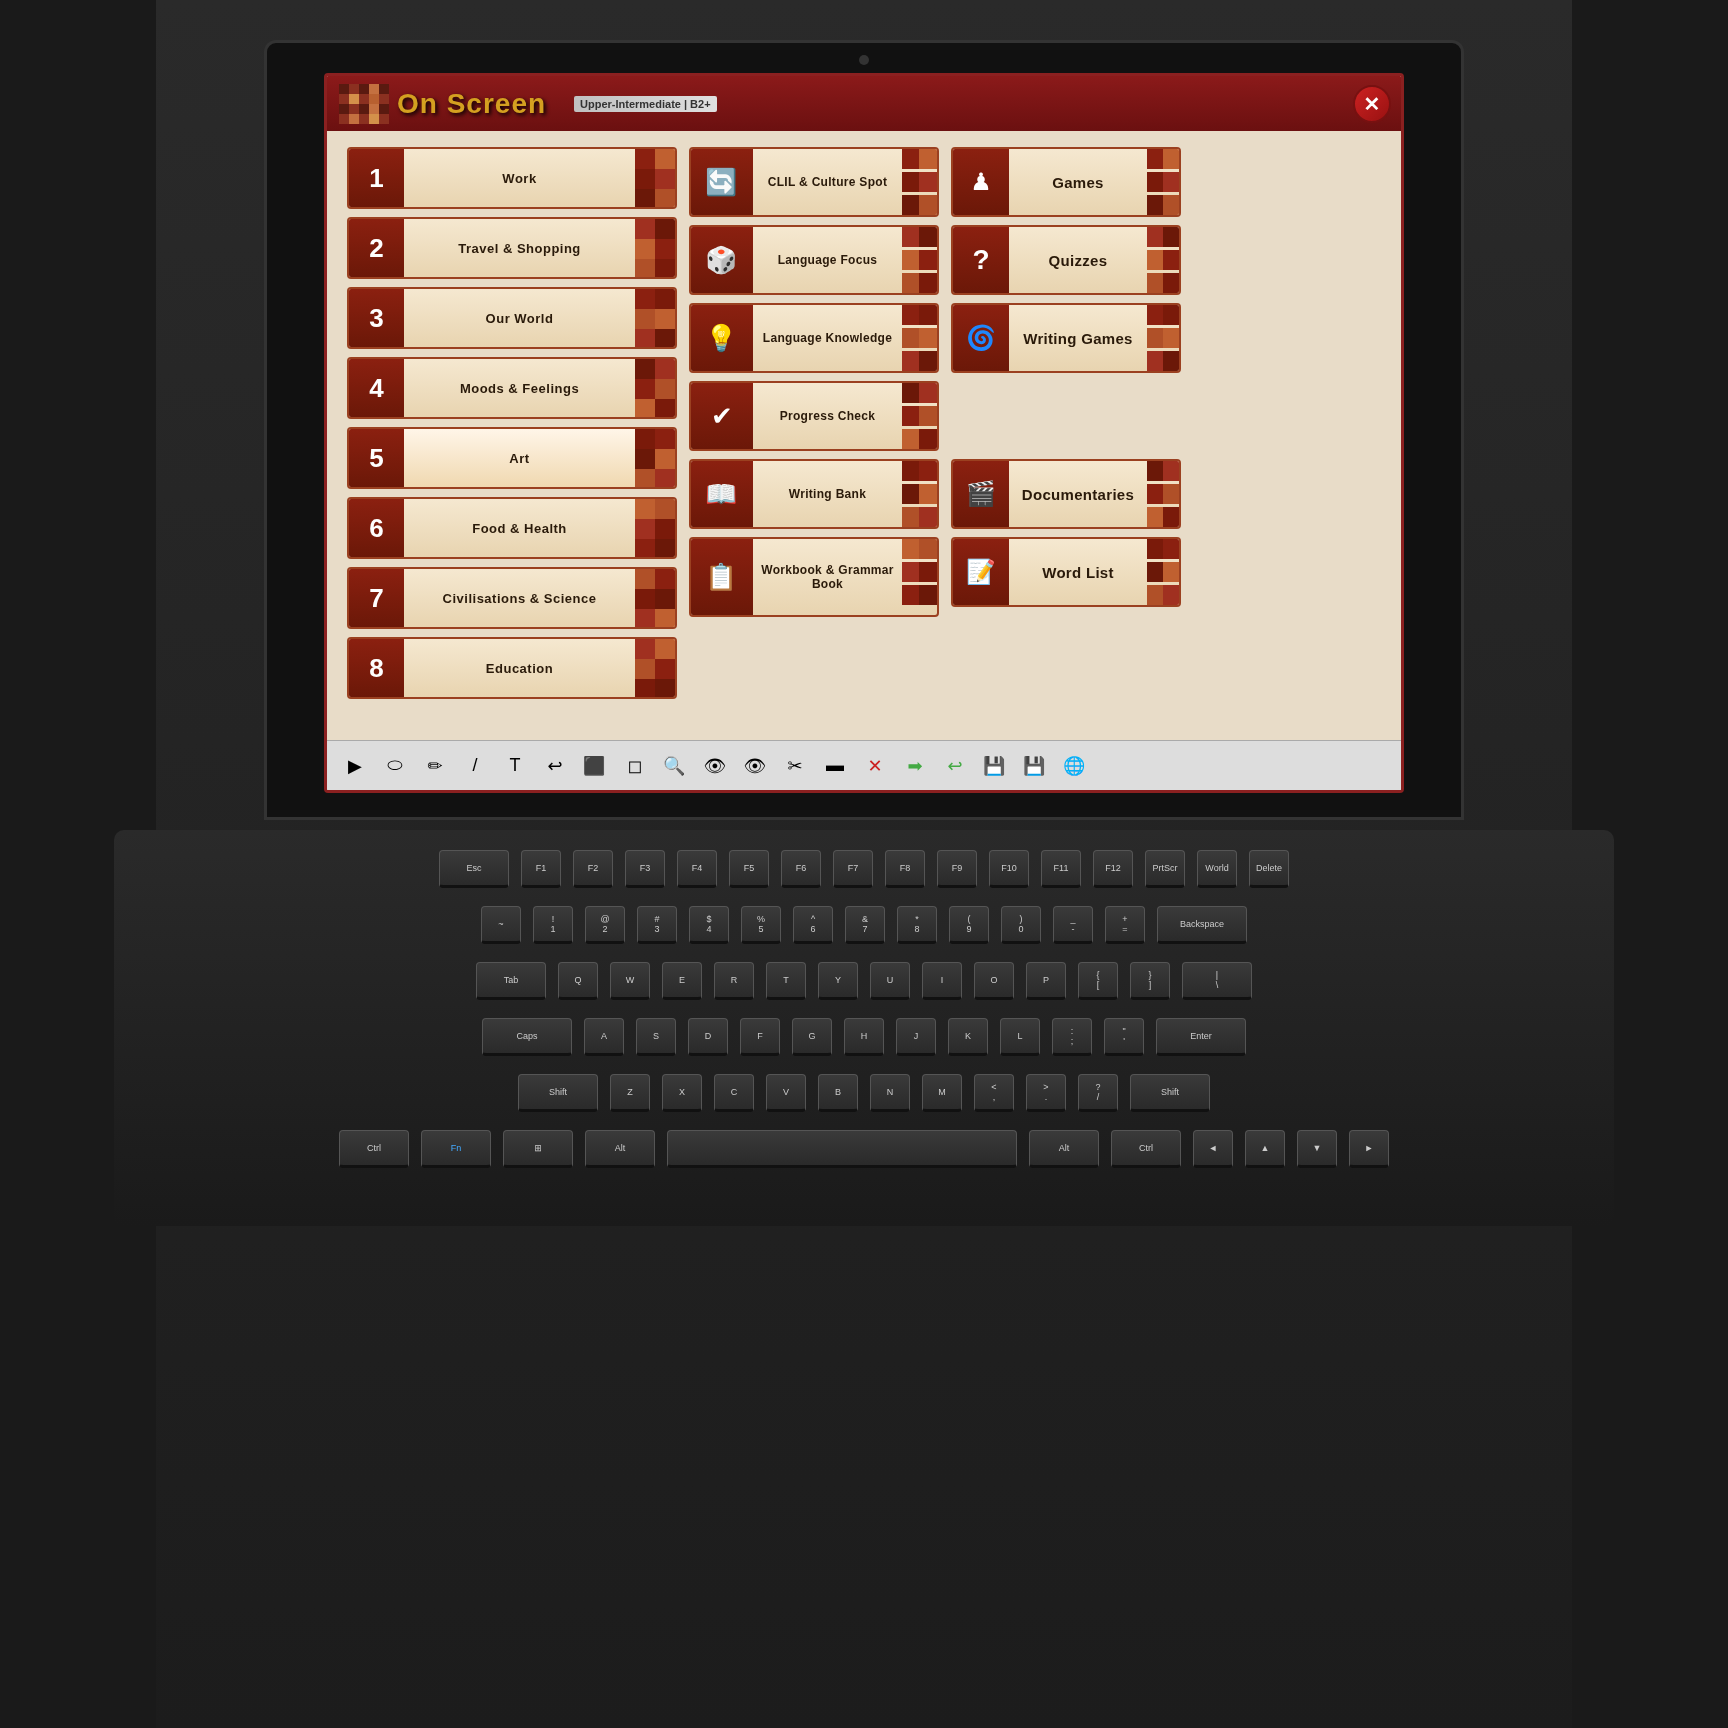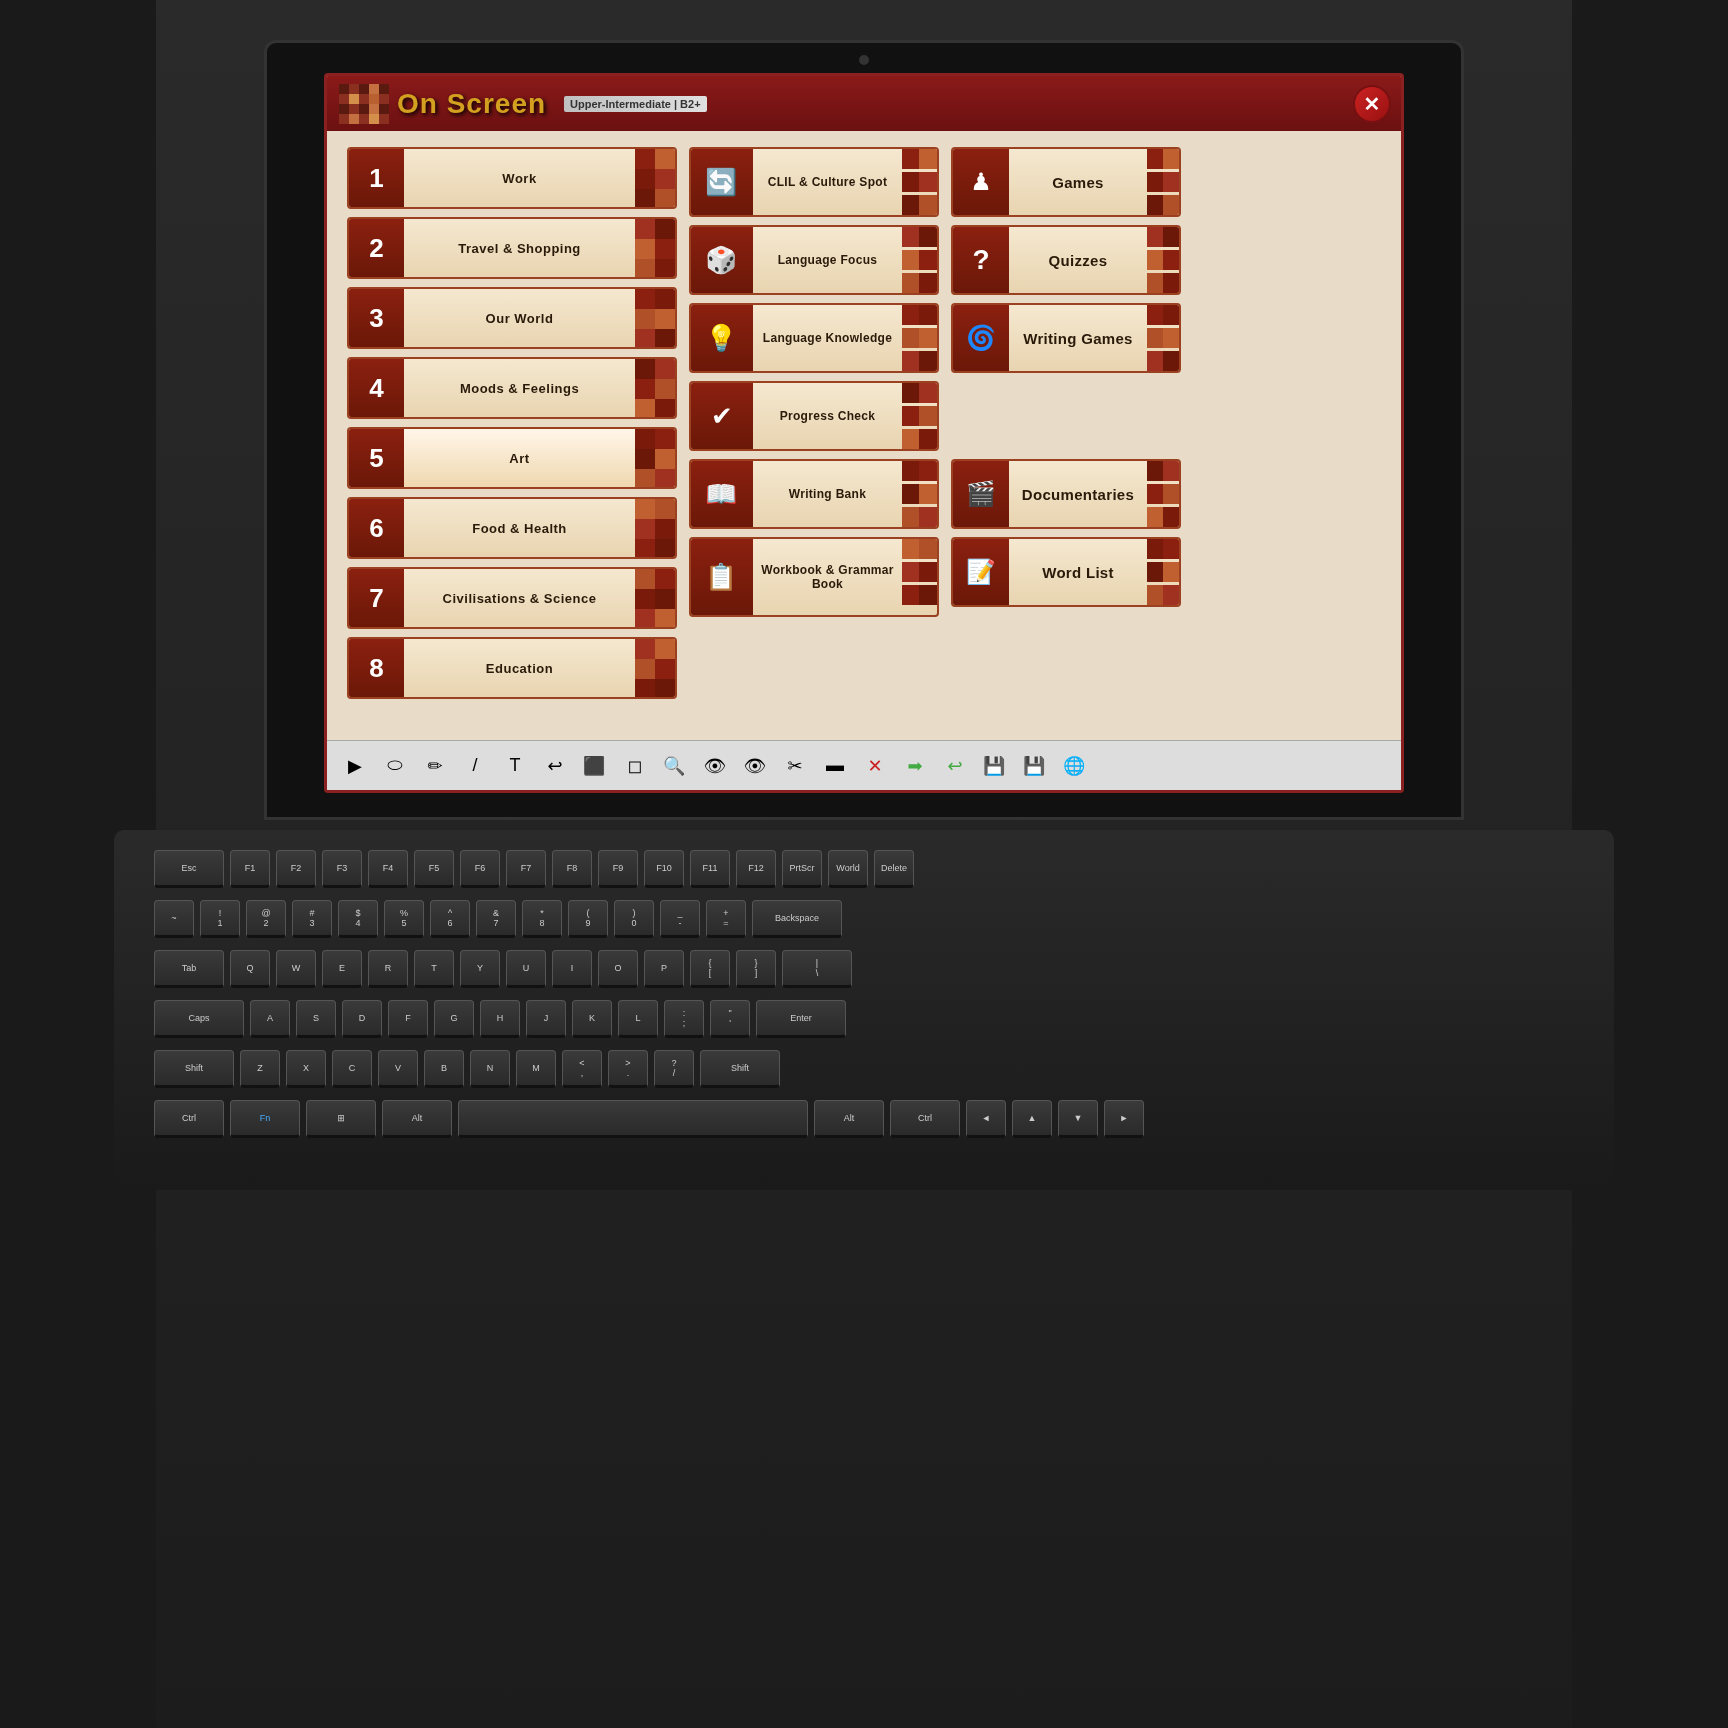--- a/index.html
+++ b/index.html
@@ -104,21 +104,21 @@
       letter-spacing: 1px;
     }
 
     .logo-subtitle {
       background: linear-gradient(90deg, #c0c0c0, #e0e0e0);
       color: #333;
       font-size: 11px;
       padding: 2px 6px;
       border-radius: 2px;
       font-weight: bold;
-      margin-left: 10px;
+      margin-left: 20px;
     }
 
     .close-btn {
       position: absolute;
       right: 10px;
       top: 50%;
       transform: translateY(-50%);
       width: 38px;
       height: 38px;
       background: linear-gradient(135deg, #cc2222, #991111);
@@ -346,22 +346,23 @@
     .keyboard-area {
       width: 1500px;
       margin-top: 10px;
       background: linear-gradient(180deg, #2a2a2a 0%, #1a1a1a 100%);
       padding: 20px 40px 40px;
       border-radius: 10px;
     }
 
     .keyboard-row {
       display: flex;
-      gap: 6px;
-      margin-bottom: 12px;
+      gap: 12px;
+      margin-bottom: 18px;
+      justify-content: center;
     }
 
     .key {
       background: linear-gradient(180deg, #3a3a3a 0%, #2a2a2a 100%);
       border: 1px solid #555;
       border-bottom: 3px solid #111;
       border-radius: 4px;
       color: #ccc;
       font-size: 9px;
       display: flex;

